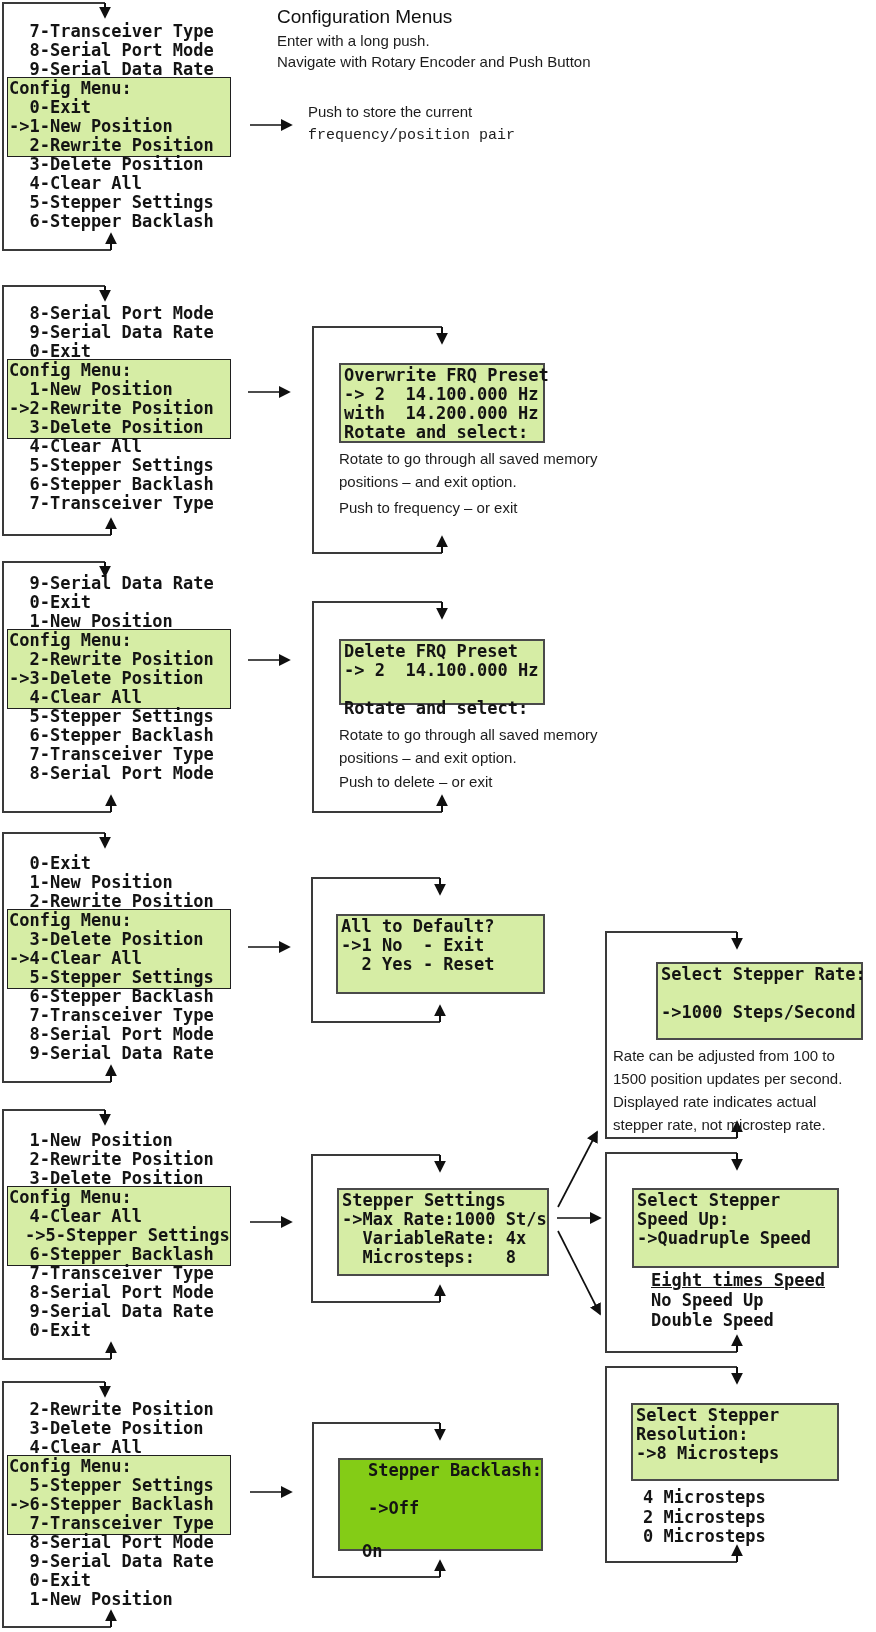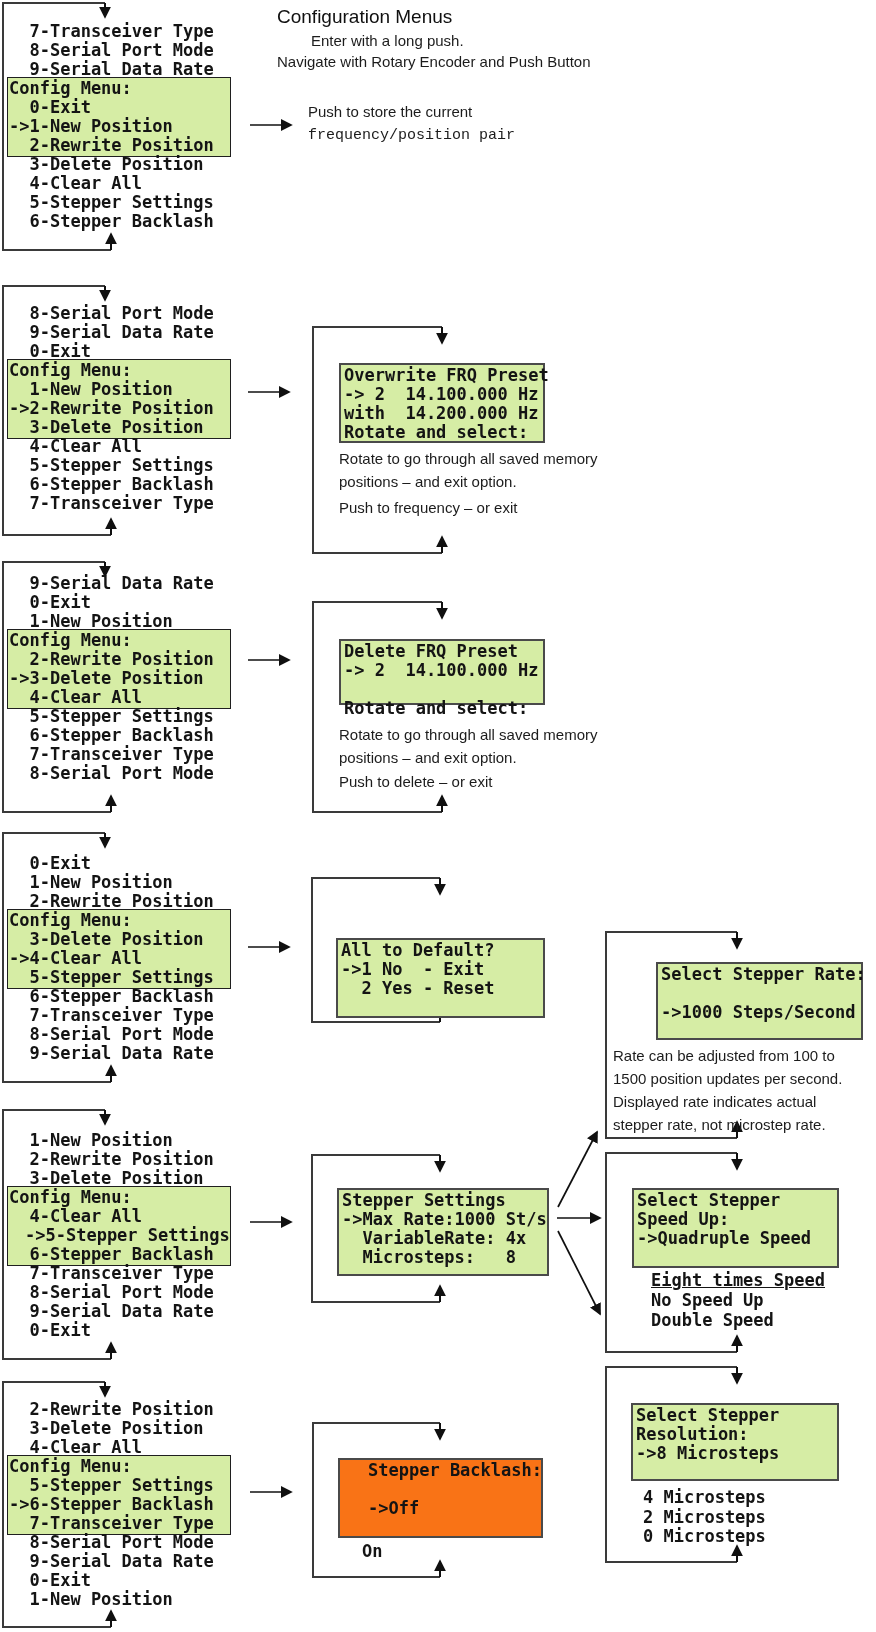--- a/index.html
+++ b/index.html
@@ -13,21 +13,21 @@
   .mono{
     font-family:"DejaVu Sans Mono","Liberation Mono",monospace;
     font-weight:bold;font-size:17px;line-height:19px;white-space:pre;color:#141414;
   }
   .menu-row{height:19px;}
   .menu-lcd{border:1px solid #1f1f1f;box-sizing:border-box;z-index:1;}
   .lcd-box{border:2px solid #4a4a4a;box-sizing:border-box;padding:1px 0 0 3px;}
   .lcd-line{height:19px;}
   .cap{font-size:15px;line-height:19px;color:#1c1c1c;white-space:nowrap;}
   .title{left:277px;top:6px;font-size:19px;color:#101010;white-space:nowrap;}
-  .sub1{left:277px;top:31px;margin-left:34px;}
+  .sub1{left:277px;top:31px;}
   .sub2{left:277px;top:52px;}
   .note1{left:308px;top:102px;}
   .note2{left:308px;top:126px;font-family:Liberation Mono, monospace;}
 </style>
 </head>
 <body>
 
 <div id="canvas">
   <svg id="wires" width="876" height="1632">
     <defs>
@@ -178,21 +178,21 @@
       <div class="abs cap" style="left: 339px; top: 498px;">Push to frequency – or exit</div>
       <div class="abs lcd-box" style="left: 339px; top: 639px; width: 206px; height: 66px; background: rgb(214, 237, 165);">
         <div class="mono lcd-line">Delete FRQ Preset</div>
         <div class="mono lcd-line">-&gt; 2  14.100.000 Hz</div>
         <div class="mono lcd-line"></div>
         <div class="mono lcd-line">Rotate and select:</div>
       </div>
       <div class="abs cap" style="left: 339px; top: 725px;">Rotate to go through all saved memory</div>
       <div class="abs cap" style="left: 339px; top: 748px;">positions – and exit option.</div>
       <div class="abs cap" style="left: 339px; top: 772px;">Push to delete – or exit</div>
-      <div class="abs lcd-box" style="left: 336px; top: 914px; width: 209px; height: 80px; background: rgb(214, 237, 165); margin-top: 24px;">
+      <div class="abs lcd-box" style="left: 336px; top: 914px; width: 209px; height: 80px; background: rgb(214, 237, 165);">
         <div class="mono lcd-line">All to Default?</div>
         <div class="mono lcd-line">-&gt;1 No  - Exit</div>
         <div class="mono lcd-line">  2 Yes - Reset</div>
         <div class="mono lcd-line"></div>
       </div>
       <div class="abs lcd-box" style="left: 632px; top: 962px; width: 207px; height: 78px; background: rgb(214, 237, 165); margin-left: 24px;">
         <div class="mono lcd-line">Select Stepper Rate:</div>
         <div class="mono lcd-line"></div>
         <div class="mono lcd-line">-&gt;1000 Steps/Second</div>
         <div class="mono lcd-line"></div>
@@ -218,21 +218,21 @@
       <div class="abs mono" style="left: 651px; top: 1311px;">Double Speed</div>
       <div class="abs lcd-box" style="left: 631px; top: 1403px; width: 208px; height: 78px; background: rgb(214, 237, 165);">
         <div class="mono lcd-line">Select Stepper</div>
         <div class="mono lcd-line">Resolution:</div>
         <div class="mono lcd-line">-&gt;8 Microsteps</div>
         <div class="mono lcd-line"></div>
       </div>
       <div class="abs mono" style="left: 643px; top: 1488px;">4 Microsteps</div>
       <div class="abs mono" style="left: 643px; top: 1507.5px;">2 Microsteps</div>
       <div class="abs mono" style="left: 643px; top: 1527px;">0 Microsteps</div>
-      <div class="abs lcd-box" style="left: 338px; top: 1458px; width: 205px; height: 80px; background: #f97316; padding-left: 28px;">
+      <div class="abs lcd-box" style="left: 338px; top: 1458px; width: 205px; height: 93px; background: #84cc16; padding-left: 28px;">
         <div class="mono lcd-line">Stepper Backlash:</div>
         <div class="mono lcd-line"></div>
         <div class="mono lcd-line">-&gt;Off</div>
         <div class="mono lcd-line"></div>
       </div>
       <div class="abs mono" style="left: 362px; top: 1542px;">On</div>
     </div>
 </div>
 
 </body></html>

